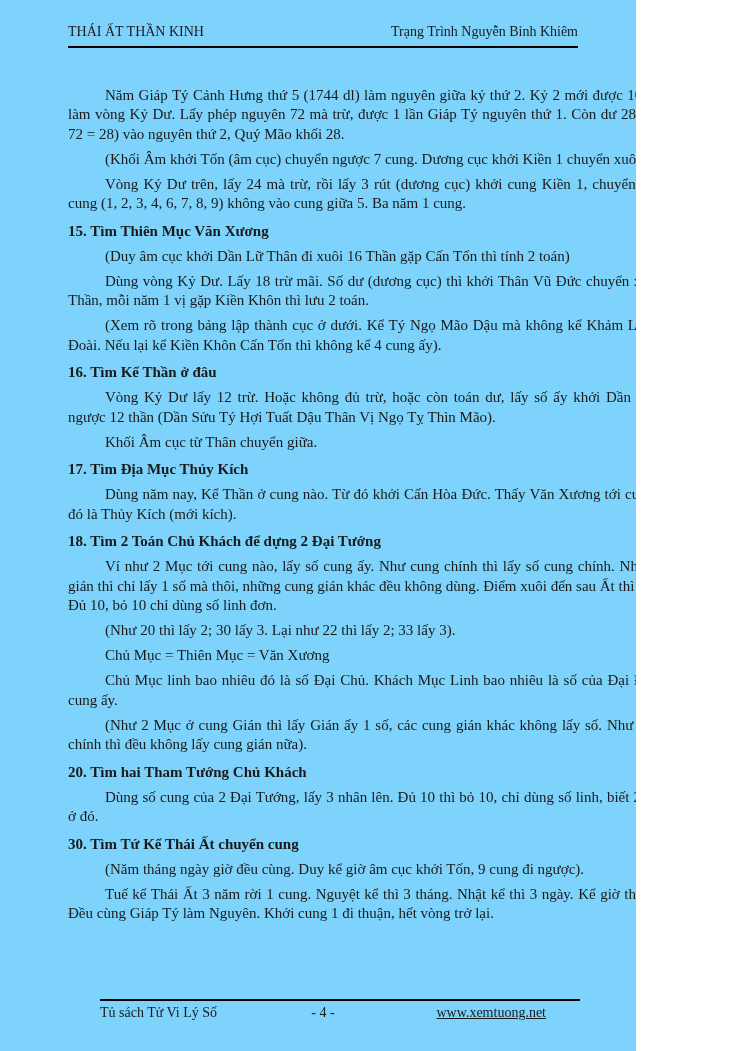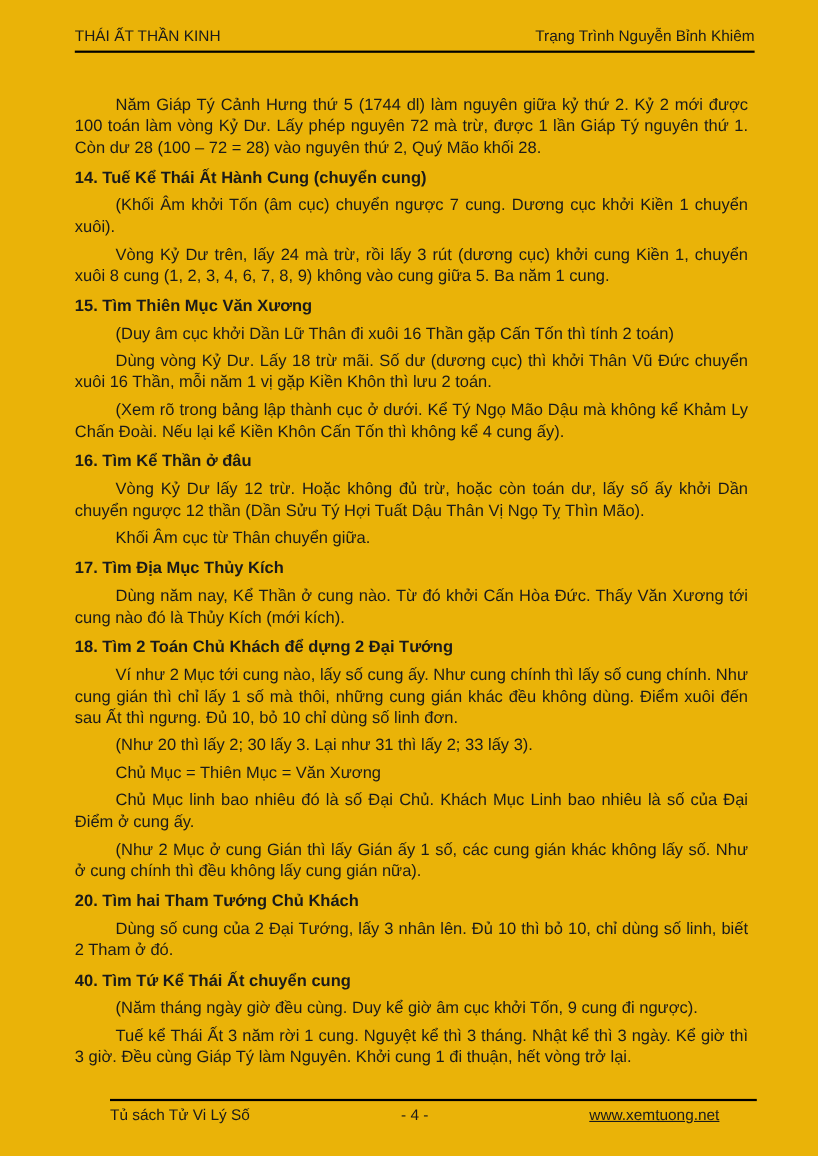--- a/index.html
+++ b/index.html
@@ -1,22 +1,22 @@
 <!DOCTYPE html>
 <html lang="vi"><head>
 <meta charset="utf-8">
 <style>
   html, body { margin: 0; padding: 0; background: #ffffff; }
   .page {
     position: relative;
-    width: 744px;
+    width: 636px;
     height: 1051px;
-    background: #eab308;
+    background: #7dd3fc;
     color: #1a1a1a;
-    font-family: Liberation Sans, sans-serif;
+    font-family: Liberation Serif, serif;
     box-sizing: border-box;
     overflow: hidden;
   }
   .header {
     position: absolute;
     top: 0;
     left: 68px;
     right: 58px;
     display: flex;
     justify-content: space-between;
@@ -68,41 +68,40 @@
 
 <div class="page">
 
   <div class="header">
     <span>THÁI ẤT THẦN KINH</span>
     <span>Trạng Trình Nguyễn Bỉnh Khiêm</span>
   </div>
 
   <div class="content">
     <p class="para">Năm Giáp Tý Cảnh Hưng thứ 5 (1744 dl) làm nguyên giữa kỷ thứ 2. Kỷ 2 mới được 100 toán làm vòng Kỷ Dư. Lấy phép nguyên 72 mà trừ, được 1 lần Giáp Tý nguyên thứ 1. Còn dư 28 (100 – 72 = 28) vào nguyên thứ 2, Quý Mão khối 28.</p>
-    <div class="heading">14. Tuế Kể Thái Ất Hành Cung (chuyển cung)</div>
     <p class="para">(Khối Âm khởi Tốn (âm cục) chuyển ngược 7 cung. Dương cục khởi Kiền 1 chuyển xuôi).</p>
     <p class="para">Vòng Kỷ Dư trên, lấy 24 mà trừ, rồi lấy 3 rút (dương cục) khởi cung Kiền 1, chuyển xuôi 8 cung (1, 2, 3, 4, 6, 7, 8, 9) không vào cung giữa 5. Ba năm 1 cung.</p>
     <div class="heading">15. Tìm Thiên Mục Văn Xương</div>
     <p class="para">(Duy âm cục khởi Dần Lữ Thân đi xuôi 16 Thần gặp Cấn Tốn thì tính 2 toán)</p>
     <p class="para">Dùng vòng Kỷ Dư. Lấy 18 trừ mãi. Số dư (dương cục) thì khởi Thân Vũ Đức chuyển xuôi 16 Thần, mỗi năm 1 vị gặp Kiền Khôn thì lưu 2 toán.</p>
     <p class="para">(Xem rõ trong bảng lập thành cục ở dưới. Kể Tý Ngọ Mão Dậu mà không kể Khảm Ly Chấn Đoài. Nếu lại kể Kiền Khôn Cấn Tốn thì không kể 4 cung ấy).</p>
     <div class="heading">16. Tìm Kể Thần ở đâu</div>
     <p class="para">Vòng Kỷ Dư lấy 12 trừ. Hoặc không đủ trừ, hoặc còn toán dư, lấy số ấy khởi Dần chuyển ngược 12 thần (Dần Sửu Tý Hợi Tuất Dậu Thân Vị Ngọ Tỵ Thìn Mão).</p>
     <p class="para">Khối Âm cục từ Thân chuyển giữa.</p>
     <div class="heading">17. Tìm Địa Mục Thủy Kích</div>
     <p class="para">Dùng năm nay, Kể Thần ở cung nào. Từ đó khởi Cấn Hòa Đức. Thấy Văn Xương tới cung nào đó là Thủy Kích (mới kích).</p>
     <div class="heading">18. Tìm 2 Toán Chủ Khách để dựng 2 Đại Tướng</div>
     <p class="para">Ví như 2 Mục tới cung nào, lấy số cung ấy. Như cung chính thì lấy số cung chính. Như cung gián thì chỉ lấy 1 số mà thôi, những cung gián khác đều không dùng. Điểm xuôi đến sau Ất thì ngưng. Đủ 10, bỏ 10 chỉ dùng số linh đơn.</p>
-    <p class="para">(Như 20 thì lấy 2; 30 lấy 3. Lại như 31 thì lấy 2; 33 lấy 3).</p>
+    <p class="para">(Như 20 thì lấy 2; 30 lấy 3. Lại như 22 thì lấy 2; 33 lấy 3).</p>
     <p class="para">Chủ Mục = Thiên Mục = Văn Xương</p>
     <p class="para">Chủ Mục linh bao nhiêu đó là số Đại Chủ. Khách Mục Linh bao nhiêu là số của Đại Điểm ở cung ấy.</p>
     <p class="para">(Như 2 Mục ở cung Gián thì lấy Gián ấy 1 số, các cung gián khác không lấy số. Như ở cung chính thì đều không lấy cung gián nữa).</p>
     <div class="heading">20. Tìm hai Tham Tướng Chủ Khách</div>
     <p class="para">Dùng số cung của 2 Đại Tướng, lấy 3 nhân lên. Đủ 10 thì bỏ 10, chỉ dùng số linh, biết 2 Tham ở đó.</p>
-    <div class="heading">40. Tìm Tứ Kể Thái Ất chuyển cung</div>
+    <div class="heading">30. Tìm Tứ Kể Thái Ất chuyển cung</div>
     <p class="para">(Năm tháng ngày giờ đều cùng. Duy kể giờ âm cục khởi Tốn, 9 cung đi ngược).</p>
     <p class="para">Tuế kể Thái Ất 3 năm rời 1 cung. Nguyệt kể thì 3 tháng. Nhật kể thì 3 ngày. Kể giờ thì 3 giờ. Đều cùng Giáp Tý làm Nguyên. Khởi cung 1 đi thuận, hết vòng trở lại.</p>
   </div>
 
   <div class="footer">
     <span class="f-left">Tủ sách Tử Vi Lý Số</span>
     <span class="f-center">- 4 -</span>
     <span class="f-right"><a class="site-link">www.xemtuong.net</a></span>
   </div>
 

